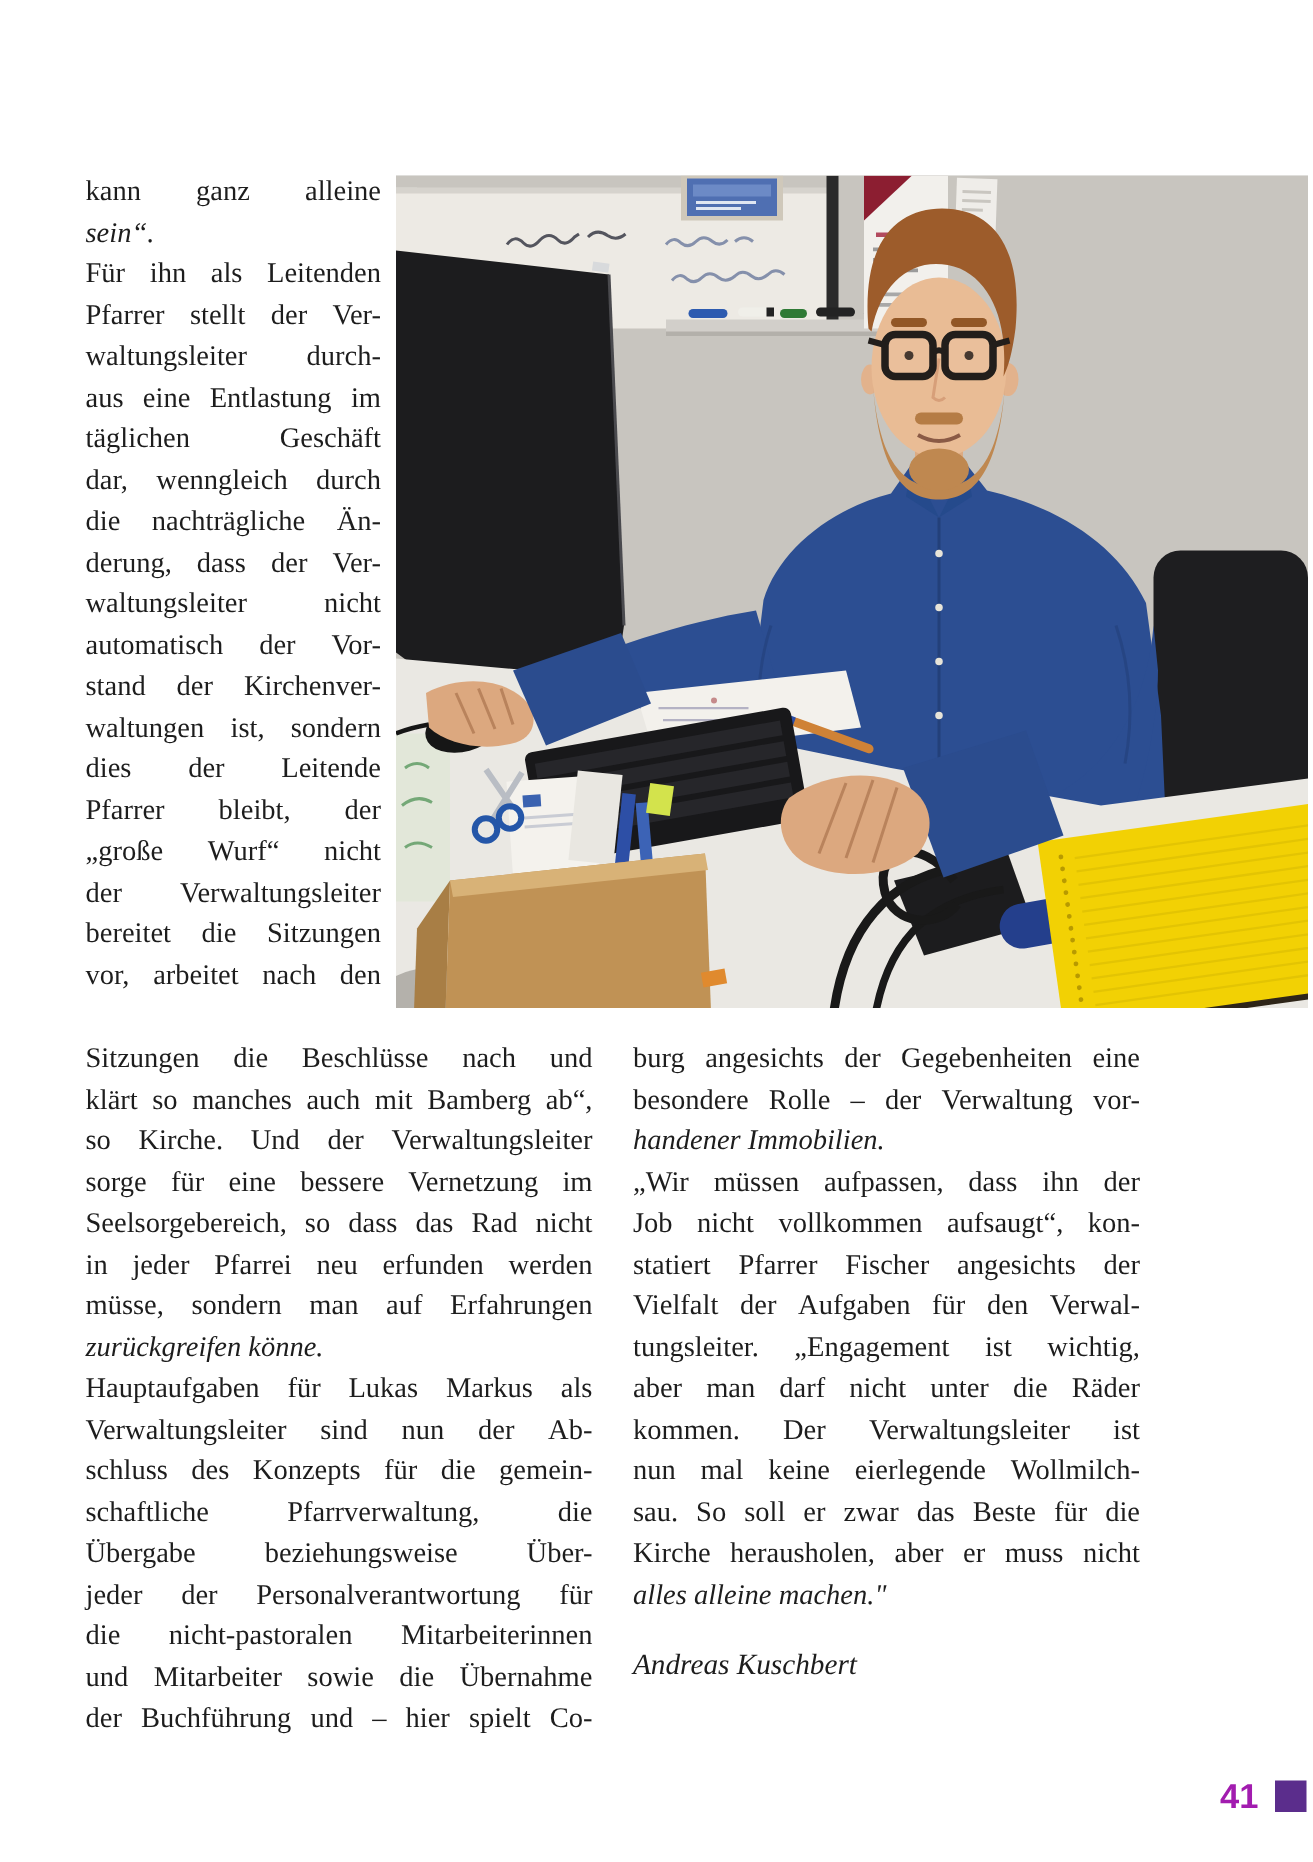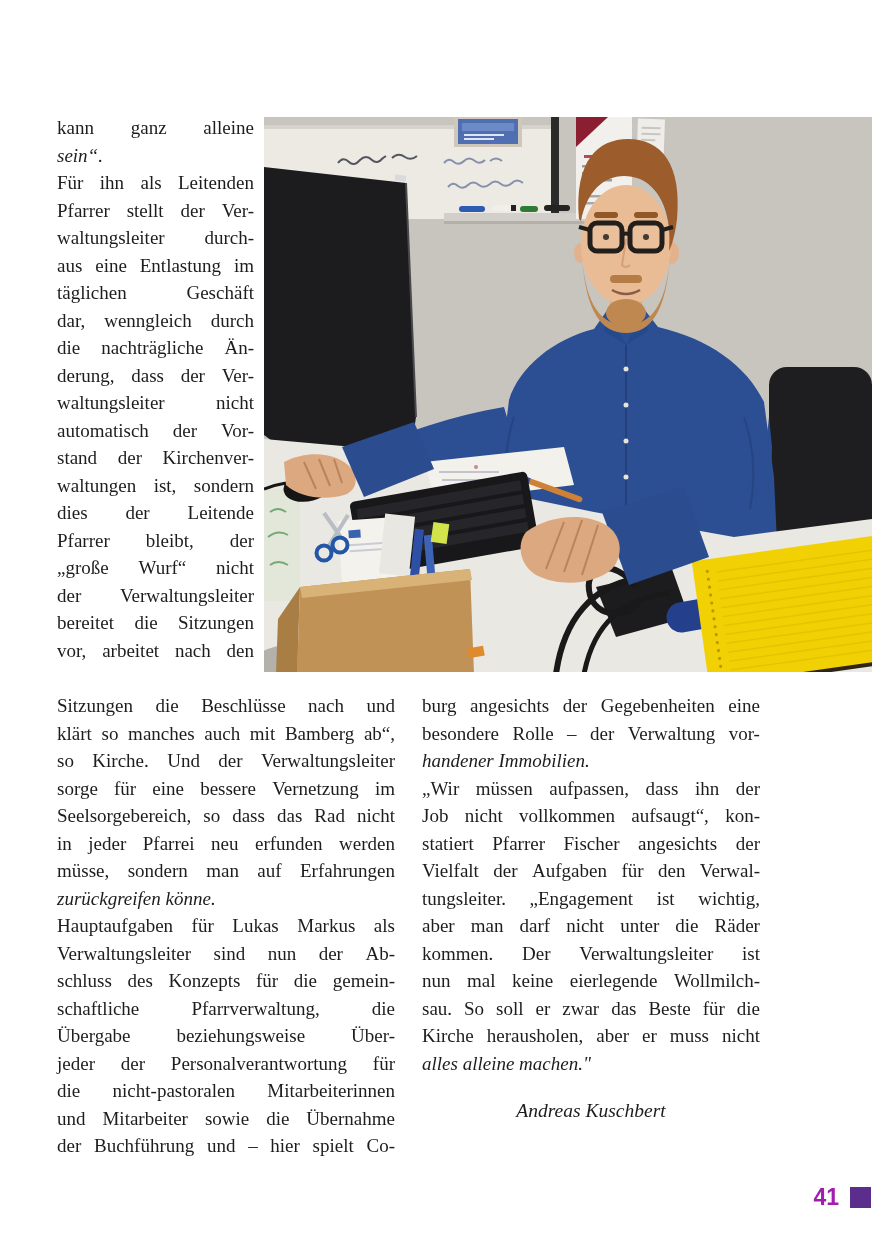--- a/index.html
+++ b/index.html
@@ -11,21 +11,21 @@
         clip-path:polygon(0 0,403px 0,413px 100%,0 100%);}
   .hbar .title{position:absolute;right:136px;top:0;height:28px;display:flex;align-items:center;
         font-family:"Liberation Sans", sans-serif;font-weight:bold;font-size:21px;color:#ffffff;
         letter-spacing:.2px;}
   
   .colnarrow{position:absolute;left:57px;top:117px;width:197px;font-size:19px;}
   .colleft{position:absolute;left:57px;top:695px;width:338px;font-size:19px;}
   .colright{position:absolute;left:422px;top:695px;width:338px;font-size:19px;}
   .tline{display:flex;justify-content:space-between;height:27.5px;align-items:baseline;white-space:nowrap;}
   .tline.plain{display:block;white-space:normal;font-style:italic;}
-  .byline{position:absolute;left:422px;top:1100px;width:338px;text-align:center;
+  .byline{position:absolute;left:422px;top:1100px;width:338px;text-align:left;
         font-style:italic;font-size:19.5px;height:28px;}
   
   .photo{position:absolute;left:264px;top:117px;width:608px;height:555px;overflow:hidden;background:#c8c5bf;}
   
   .pagenum{position:absolute;right:36px;top:1184px;font-family:"Liberation Sans", sans-serif;
         font-weight:bold;font-size:23px;color:#a21caf;}
   .accent-square{position:absolute;left:850px;top:1187px;width:21px;height:21px;background:#5b2d8c;}
 </style>
 </head>
 <body>

